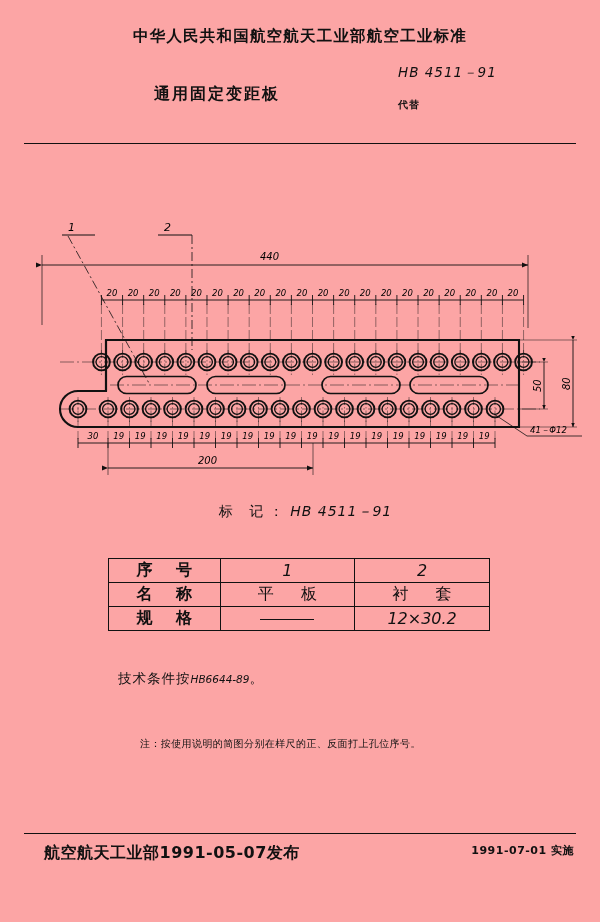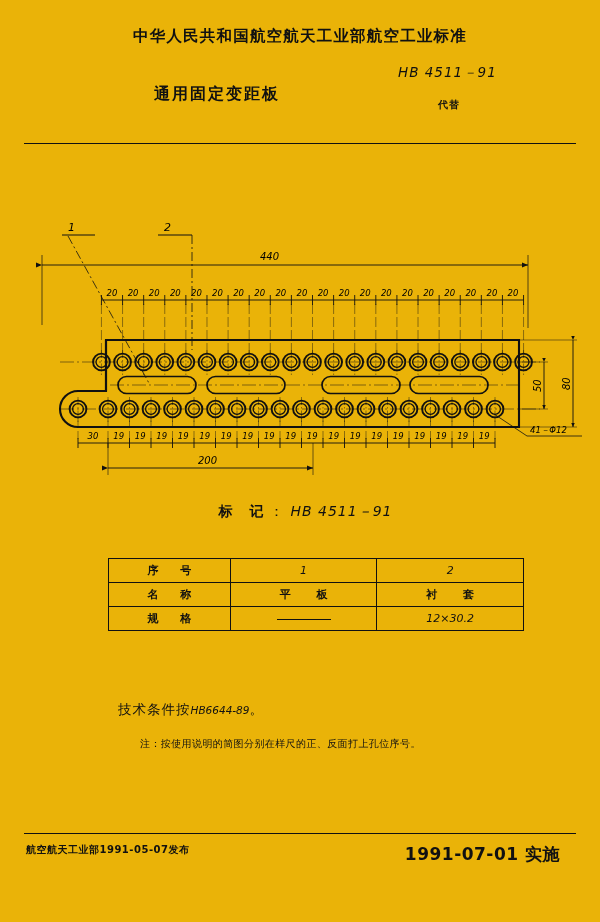--- a/index.html
+++ b/index.html
@@ -1,82 +1,82 @@
 <!DOCTYPE html>
 <html><head>
 <meta charset="utf-8">
 <style>
   html,body{margin:0;padding:0;background:#ffffff;}
   body{
     width:600px;height:922px;position:relative;overflow:hidden;
     font-family:"DejaVu Sans","Liberation Sans",sans-serif;
     color:#111111;
   }
-  .page{position:absolute;inset:0;background:#eab308;}
+  .page{position:absolute;inset:0;background:#fca5a5;}
 
   
   .hdr-title{
     position:absolute;left:0;right:0;top:26px;text-align:center;
     font-size:15.5px;font-weight:bold;letter-spacing:1.2px;
     font-family:"DejaVu Sans","Liberation Sans",sans-serif;
   }
   .doc-title{
     position:absolute;left:92px;top:84px;width:250px;text-align:center;
     font-size:16px;font-weight:bold;letter-spacing:2px;
   }
   .std-no{
     position:absolute;left:398px;top:64px;
     font-size:13.5px;font-style:italic;letter-spacing:1px;
   }
   .replaces{
     position:absolute;left:398px;top:98px;
-    font-size:10px;font-weight:bold;letter-spacing:1px;margin-left:40px;
+    font-size:10px;font-weight:bold;letter-spacing:1px;
   }
   .rule-top{
     position:absolute;left:24px;right:24px;top:143px;height:0;
     border-top:1.6px solid #111;
   }
   .rule-foot{
     position:absolute;left:24px;right:24px;top:833px;height:0;
     border-top:1.6px solid #111;
   }
-  .foot-left{position:absolute;left:26px;top:843px;font-size:10px;font-weight:bold;letter-spacing:.5px;}
-  .foot-right{position:absolute;right:40px;top:843px;font-size:17px;font-weight:bold;letter-spacing:.5px;}
+  .foot-left{position:absolute;left:44px;top:843px;font-size:16px;font-weight:bold;letter-spacing:.5px;}
+  .foot-right{position:absolute;right:26px;top:843px;font-size:11px;font-weight:bold;letter-spacing:.5px;}
 
   
   .draw{position:absolute;left:0;top:200px;width:600px;height:290px;}
   .draw svg{display:block;}
 
   
   .marking{
     position:absolute;left:0;right:0;top:503px;text-align:center;
     font-size:14px;letter-spacing:1px;
   }
-  .marking .lbl{letter-spacing:6px;font-weight:bold;margin-left:11px;}
+  .marking .lbl{letter-spacing:6px;font-weight:normal;margin-left:11px;}
   .marking .val{font-style:italic;margin-left:6px;}
 
   
   .tbl{
-    position:absolute;left:108px;top:558px;width:416px;
-    border-collapse:collapse;font-size:11px;
+    position:absolute;left:108px;top:558px;width:382px;
+    border-collapse:collapse;font-size:16px;
   }
   .tbl td{
     border:0.9px solid #111;height:23px;text-align:center;vertical-align:middle;
     padding:0;
   }
   .tbl tr:first-child td{border-top:1.7px solid #111;}
   .tbl tr:last-child td{border-bottom:1.7px solid #111;}
   .tbl td.lab{width:112px;letter-spacing:9px;text-indent:9px;font-weight:bold;}
   .tbl td.v{width:135px;font-style:italic;}
-  .tbl td.v.cjk{font-style:normal;letter-spacing:11px;text-indent:11px;font-weight:bold;}
+  .tbl td.v.cjk{font-style:normal;letter-spacing:11px;text-indent:11px;font-weight:normal;}
   .dash{display:inline-block;width:54px;border-top:1.2px solid #111;vertical-align:middle;}
 
   
   .tech-cond{
-    position:absolute;left:118px;top:701px;font-size:13.5px;letter-spacing:1px;
+    position:absolute;left:118px;top:670px;font-size:13.5px;letter-spacing:1px;
   }
   .tech-cond .num{font-size:10.5px;font-style:italic;letter-spacing:0;}
   .note{
     position:absolute;left:140px;top:737px;font-size:10px;letter-spacing:.4px;
   }
 
   
   text{font-family:"DejaVu Sans","Liberation Sans",sans-serif;}
   .dim{font-size:8.5px;font-style:italic;}
   .dimb{font-size:10px;font-style:italic;}

